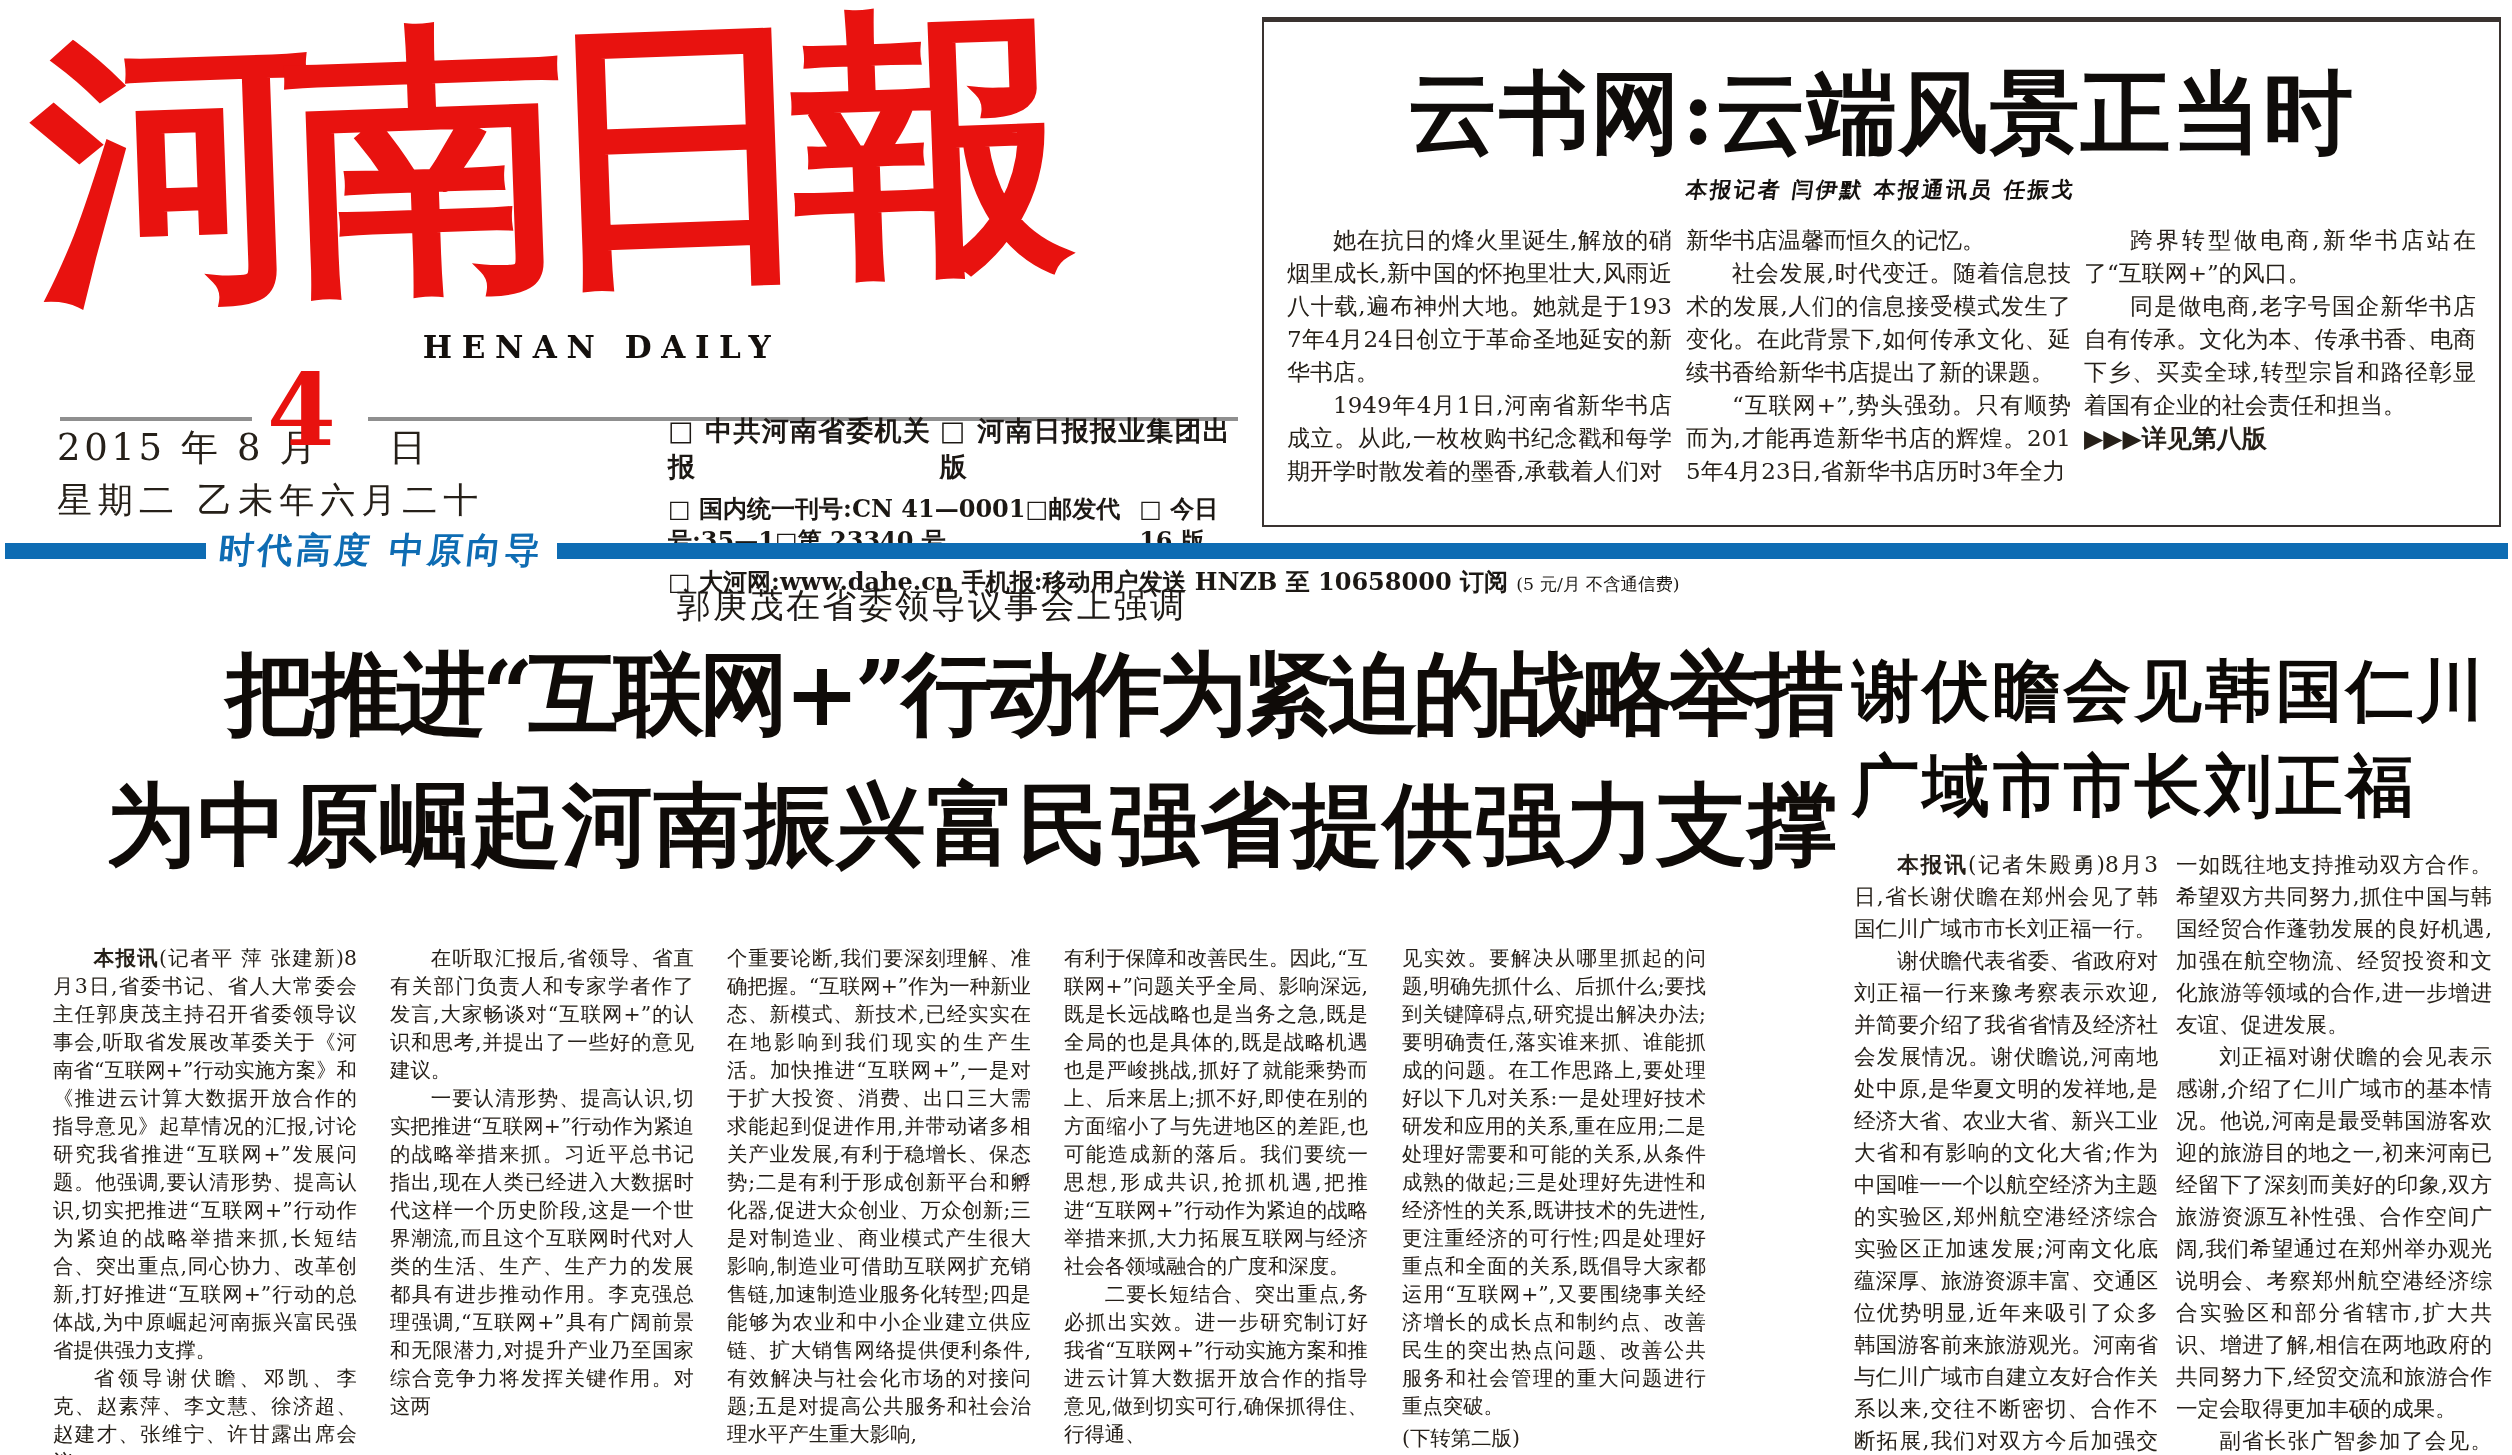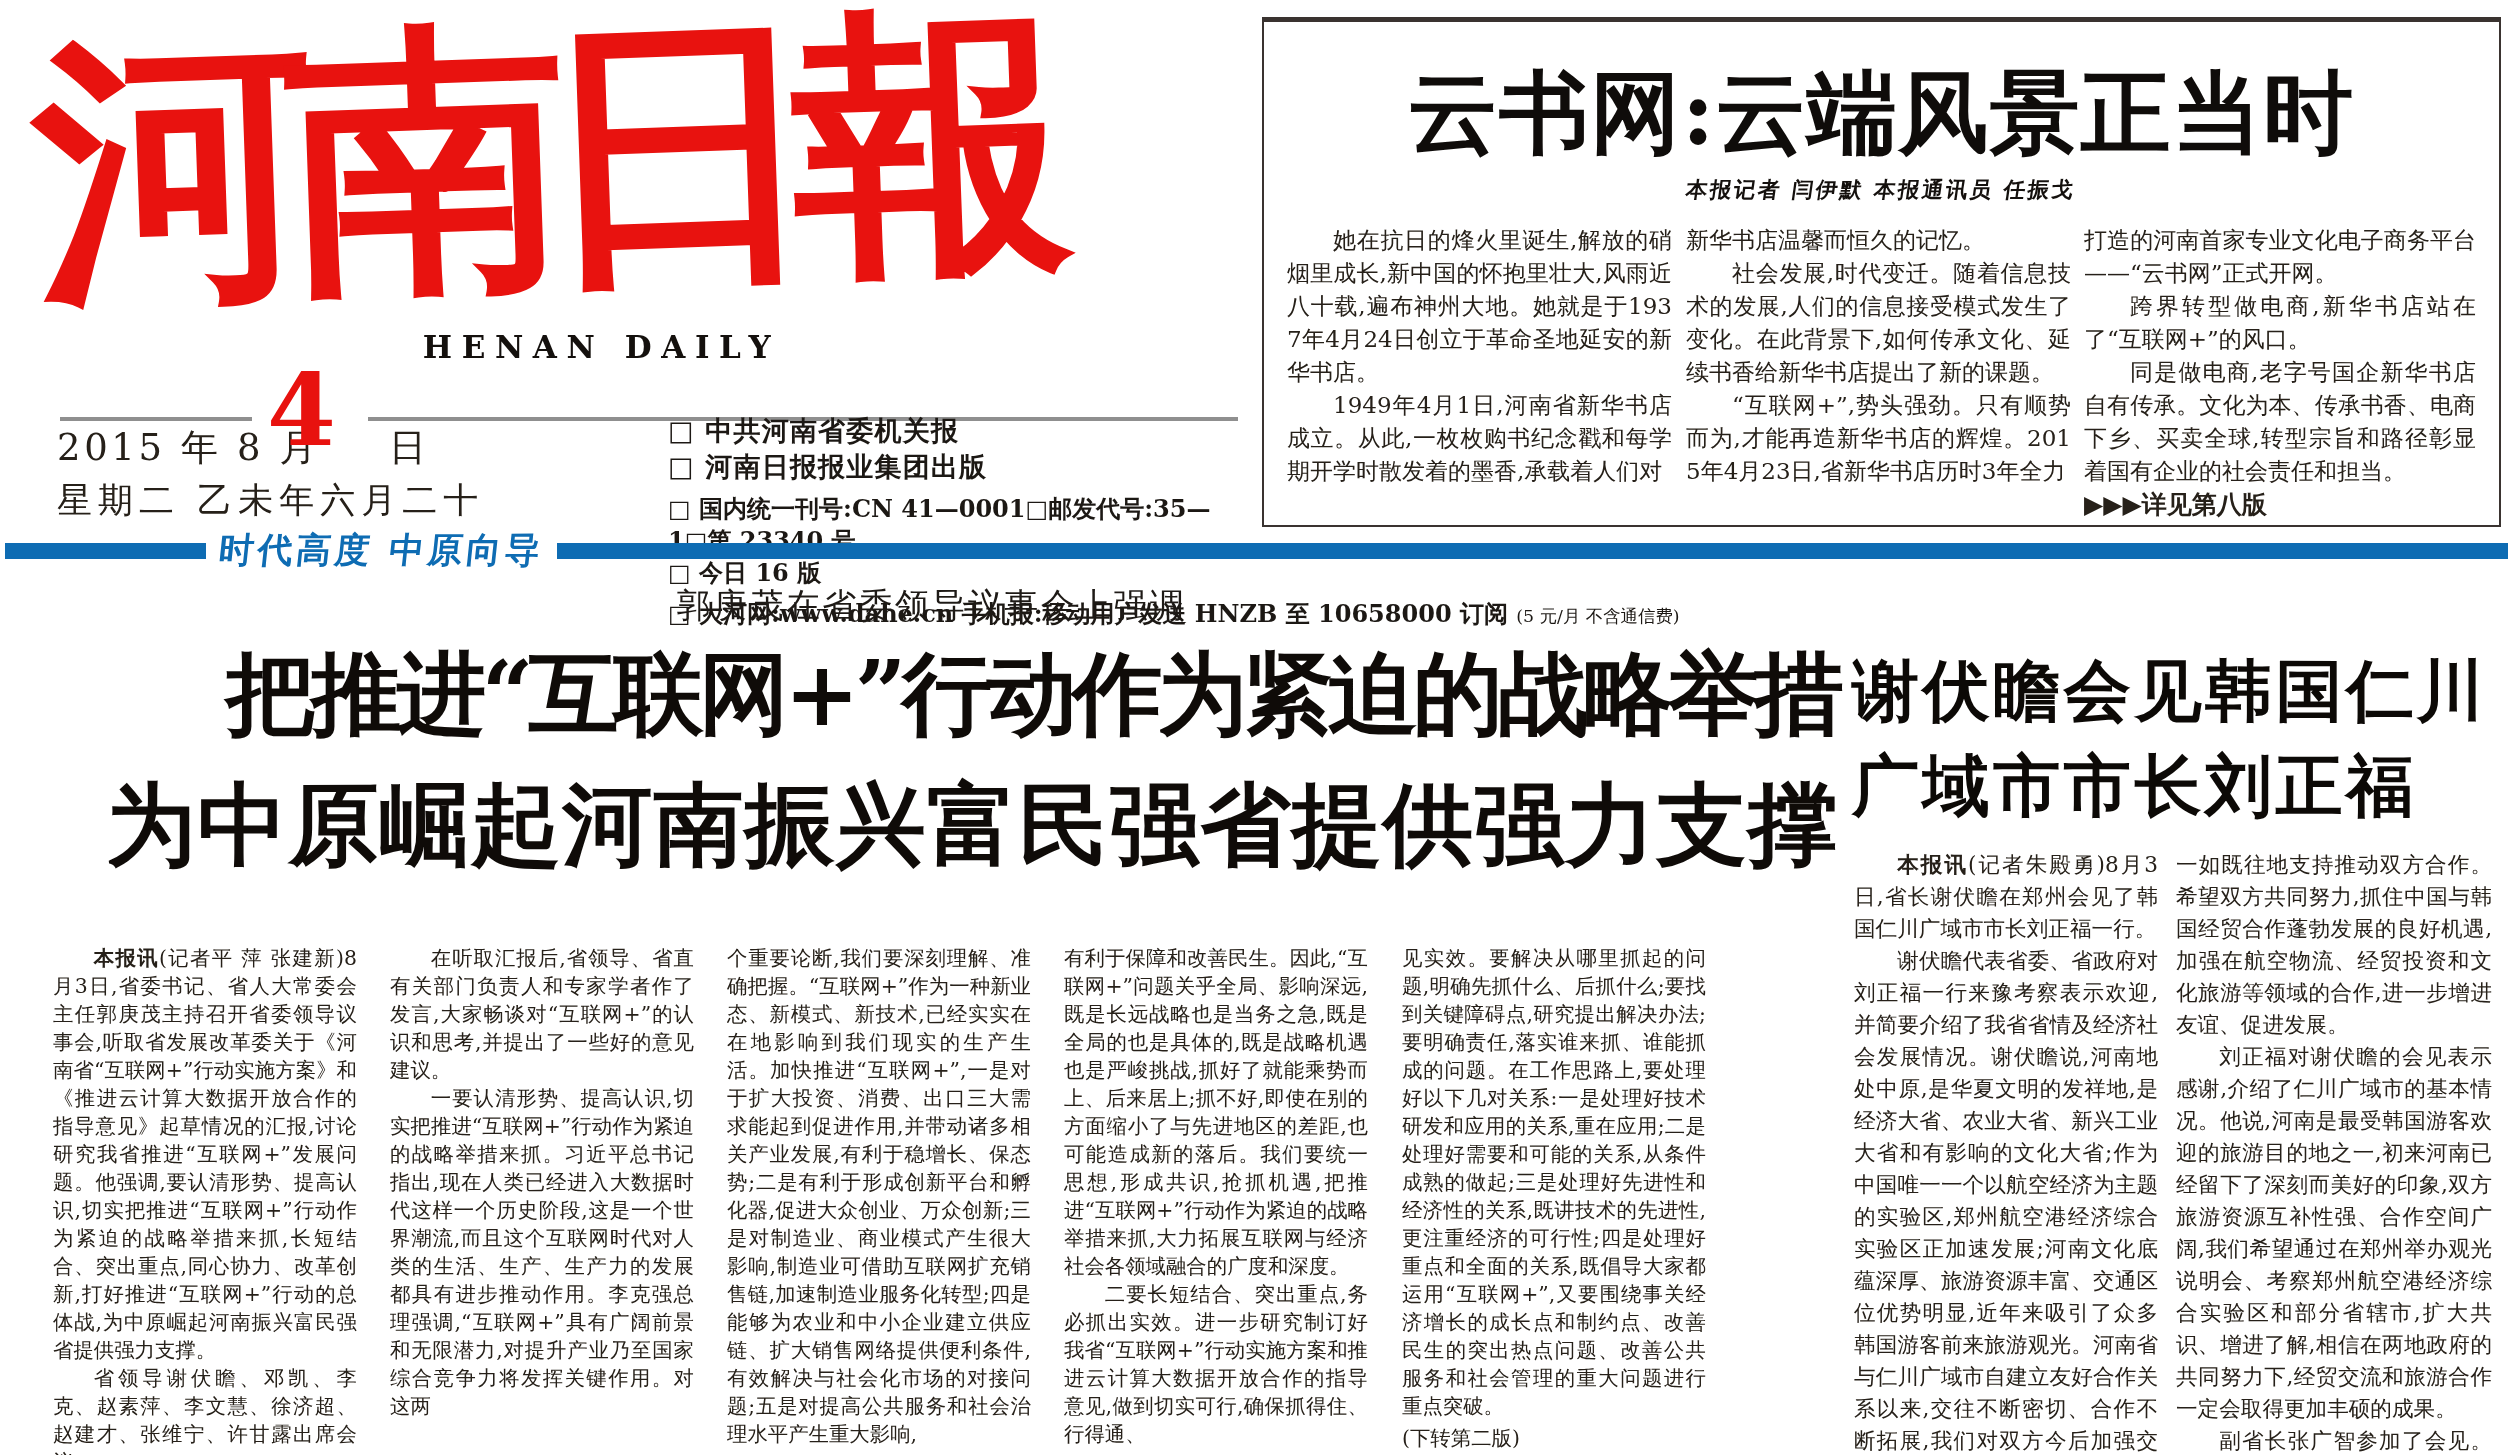--- a/index.html
+++ b/index.html
@@ -15,21 +15,21 @@
     font-weight:bold;letter-spacing:9.6px;color:#14100d;white-space:nowrap;}
   .dateprefix{left:57px;top:423px;font-size:37px;letter-spacing:3.6px;white-space:nowrap;}
   .bigday{left:267px;top:361px;font-size:99px;line-height:1;color:#e8120f;font-weight:bold;}
   .daysuffix{left:389px;top:423px;font-size:37px;}
   .weekday{left:57px;top:477px;font-size:35px;letter-spacing:6px;white-space:nowrap;}
   .rule{background:#8f8f8f;height:4.2px;}
   .rule-left{left:60px;top:417px;width:192px;}
   .rule-right{left:368px;top:417px;width:870px;}
 
   .pubinfo{left:668px;top:413px;width:570px;font-weight:bold;color:#1c1814;}
-  .pubrow{display:flex;justify-content:space-between;align-items:baseline;flex-direction:column;}
+  .pubrow{display:flex;justify-content:space-between;align-items:baseline;}
   .pub1{font-size:27px;letter-spacing:1.2px;}
   .pub2{font-size:24px;margin-top:8.4px;}
   .pub3{font-size:24px;margin-top:8.4px;white-space:nowrap;}
   .pubsmall{font-size:17.4px;font-weight:normal;}
 
   
   .cloudbox{left:1262px;top:17px;width:1239px;height:510px;box-sizing:border-box;
     border:2.4px solid #3a3330;border-top:5.4px solid #3a3330;background:#fff;}
   .cloudtitle{left:1280px;top:53px;width:1202px;text-align:center;font-size:90px;
     font-weight:900;letter-spacing:1.2px;color:#0f0c0a;white-space:nowrap;}
@@ -113,21 +113,20 @@
   <div class="abs colbox cloudcol1 serif">
     <p class="ind">她在抗日的烽火里诞生,解放的硝烟里成长,新中国的怀抱里壮大,风雨近八十载,遍布神州大地。她就是于1937年4月24日创立于革命圣地延安的新华书店。</p>
     <p class="ind">1949年4月1日,河南省新华书店成立。从此,一枚枚购书纪念戳和每学期开学时散发着的墨香,承载着人们对</p>
   </div>
   <div class="abs colbox cloudcol2 serif">
     <p>新华书店温馨而恒久的记忆。</p>
     <p class="ind">社会发展,时代变迁。随着信息技术的发展,人们的信息接受模式发生了变化。在此背景下,如何传承文化、延续书香给新华书店提出了新的课题。</p>
     <p class="ind">“互联网+”,势头强劲。只有顺势而为,才能再造新华书店的辉煌。2015年4月23日,省新华书店历时3年全力</p>
   </div>
   <div class="abs colbox cloudcol3 serif">
-    <p>打造的河南首家专业文化电子商务平台——“云书网”正式开网。</p>
     <p class="ind">跨界转型做电商,新华书店站在了“互联网+”的风口。</p>
     <p class="ind">同是做电商,老字号国企新华书店自有传承。文化为本、传承书香、电商下乡、买卖全球,转型宗旨和路径彰显着国有企业的社会责任和担当。</p>
     <p class="more">▶▶▶详见第八版</p>
   </div>
 
   <div class="abs band">
     <div class="bluebar first"></div>
     <span class="slogan">时代高度  中原向导</span>
     <div class="bluebar rest"></div>
   </div>

